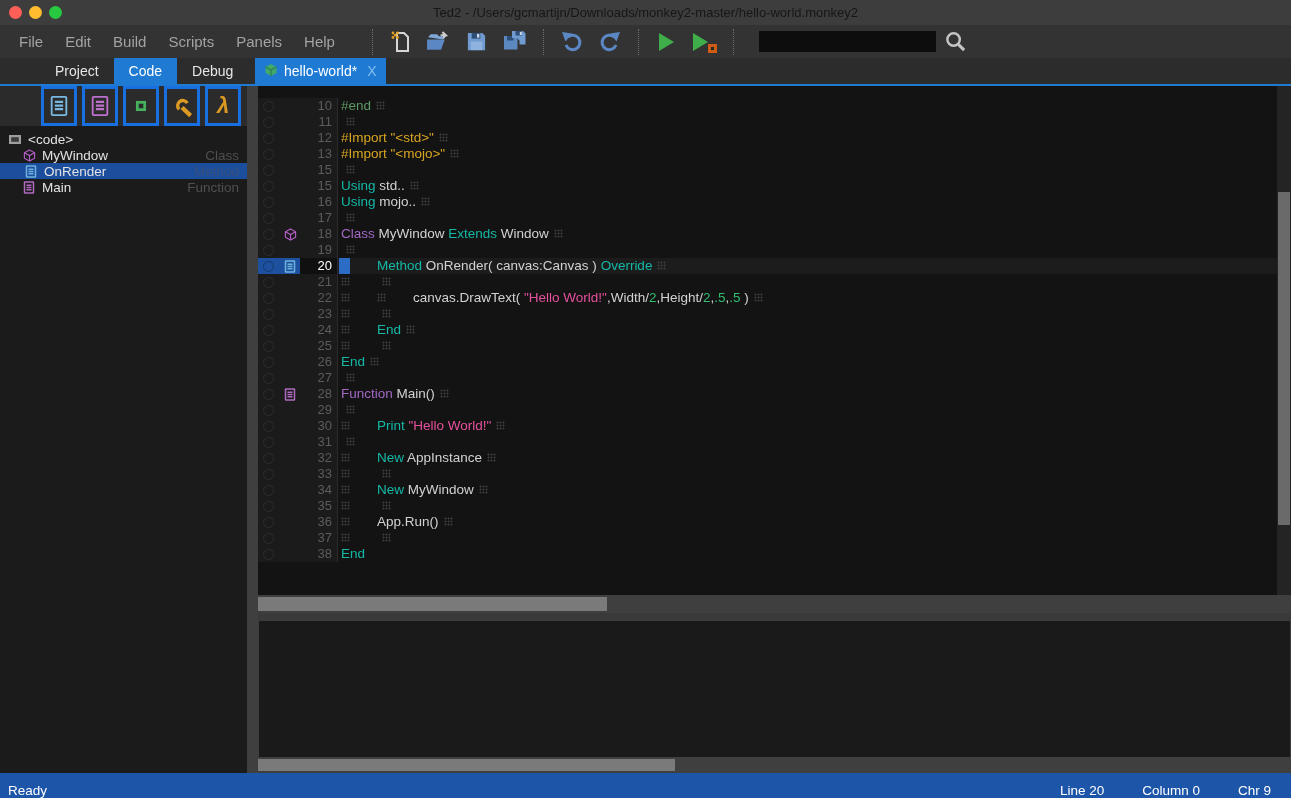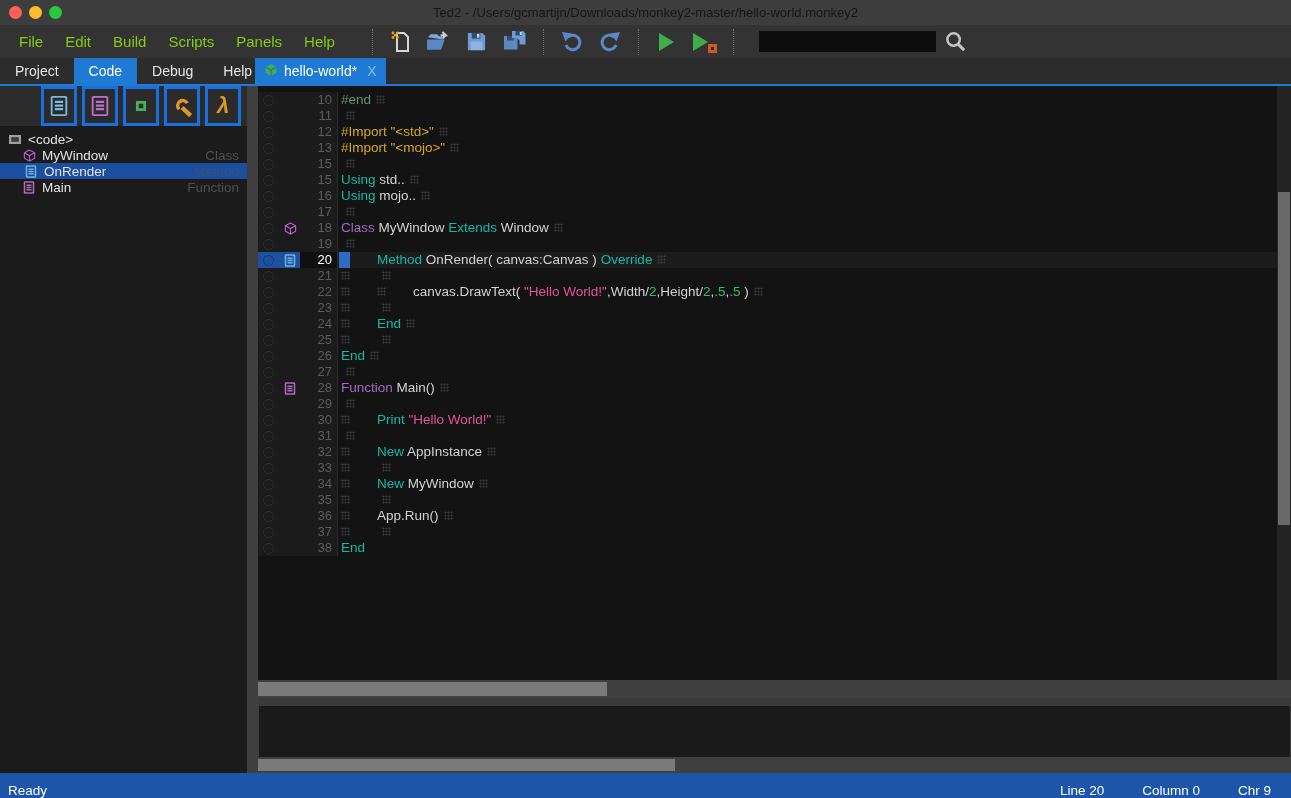--- a/index.html
+++ b/index.html
@@ -6,53 +6,53 @@
   *{box-sizing:border-box;font-family:"Liberation Sans",sans-serif;}
   .window{position:relative;width:1291px;height:798px;background:#3a3a3a;overflow:hidden;
           display:flex;flex-direction:column;}
   
   .titlebar{height:25px;background:#3d3d3d;display:flex;align-items:center;position:relative;flex:none;}
   .lights{display:flex;gap:7px;margin-left:9px;}
   .light{width:13px;height:13px;border-radius:50%;}
   .title{position:absolute;left:0;right:0;text-align:center;font-size:13px;color:#161616;}
   
   .menubar{height:33px;background:#333333;display:flex;align-items:center;padding-left:8px;flex:none;}
-  .menuitem{font-size:15px;color:#84cc16;padding:0 11px;line-height:33px;cursor:default;}
+  .menuitem{font-size:15px;color:#a3a3a3;padding:0 11px;line-height:33px;cursor:default;}
   .tbsep{height:26px;border-left:1px dotted #6e6e6e;margin:0 9px;}
   .tbsep.first{margin-left:26px;}
   .tbbtn{width:30px;height:30px;display:flex;align-items:center;justify-content:center;background:none;border:none;padding:0;margin:0 4px;}
   .tri{width:0;height:0;border-left:15px solid #3fae4a;border-top:9px solid transparent;border-bottom:9px solid transparent;}
   .tridbg{position:relative;width:24px;height:22px;}
   .tridbg .tri{position:absolute;left:0;top:2px;}
   .tridbg .sq{position:absolute;right:0;bottom:0;width:9px;height:9px;border:3px solid #cf5c16;background:#262626;}
   .searchbox{width:177px;height:21px;background:#0d0d0d;border:none;color:#ddd;margin-left:16px;padding:0 6px;font-size:13px;}
   .magwrap{margin-left:8px;display:flex;align-items:center;}
   
   .tabrow{height:28px;background:#2c2c2c;border-bottom:2px solid #1f7ad4;display:flex;align-items:flex-end;flex:none;}
-  .paneltabs{width:247px;display:flex;flex:none;}
+  .paneltabs{width:247px;display:flex;flex:none;padding-left:40px;}
   .ptab{height:26px;line-height:26px;padding:0 15px;font-size:14px;color:#e6e6e6;}
   .ptab.active{background:#1f7ad4;color:#fff;}
   .doctab{height:26px;margin-left:8px;background:#1f7ad4;display:flex;align-items:center;padding:4px 9px;color:#fff;font-size:14px;gap:6px;}
   .doctab .close{color:#7fc0ee;margin-left:4px;font-size:14px;}
   
   .main{flex:1;display:flex;min-height:0;}
   .leftpanel{width:247px;background:#1b1b1b;flex:none;display:flex;flex-direction:column;}
   .sbtoolbar{height:40px;background:#2b2b2b;display:flex;align-items:stretch;padding-left:41px;flex:none;}
   .sbbtn{width:36px;height:40px;border:3px solid #176fe0;background:#2b2b2b;margin-right:5px;display:flex;align-items:center;justify-content:center;padding:0;}
   .lambda{font-size:22px;font-weight:bold;font-style:italic;line-height:1;}
   .tree{padding-top:5px;}
   .trow{height:16px;display:flex;align-items:center;font-size:13.5px;color:#e2e2e2;}
   .trow.selected{background:#1c4e9e;}
   .ticon{width:14px;height:14px;margin-right:6px;display:inline-flex;align-items:center;justify-content:center;flex:none;}
   .ttype{margin-left:auto;margin-right:8px;color:#4f4f4f;}
   .trow.selected .ttype{color:#36507e;}
   .vdivider{width:11px;background:#3f3f3f;flex:none;}
   
   .rightcol{flex:1;display:flex;flex-direction:column;min-width:0;background:#3a3a3a;}
-  .editor{height:594px;background:#131313;position:relative;overflow:hidden;flex:none;padding-top:6px;}
+  .editor{height:509px;background:#131313;position:relative;overflow:hidden;flex:none;padding-top:12px;}
   .rows{margin-right:14px;}
   .crow{height:16px;display:flex;align-items:stretch;}
   .c-circ{width:22px;background:#1b1b1b;display:flex;align-items:center;flex:none;}
   .circle{width:11px;height:11px;border:1.5px solid #2e2e2e;border-radius:50%;margin-left:5px;}
   .c-icon{width:20px;background:#1b1b1b;display:flex;align-items:center;justify-content:center;flex:none;}
   .c-num{width:37px;background:#1b1b1b;color:#5c5c5c;font-size:13px;line-height:16px;text-align:right;padding-right:5px;flex:none;}
   .c-code{flex:1;border-left:1px solid #2b2b2b;padding-left:3px;font-size:13.5px;line-height:16px;color:#d2d2d2;white-space:pre;position:relative;}
   .crow.cur .c-circ,.crow.cur .c-icon{background:#1d509f;}
   .crow.cur .circle{border-color:#143a6e;}
   .crow.cur .c-num{background:#101010;color:#fff;}

